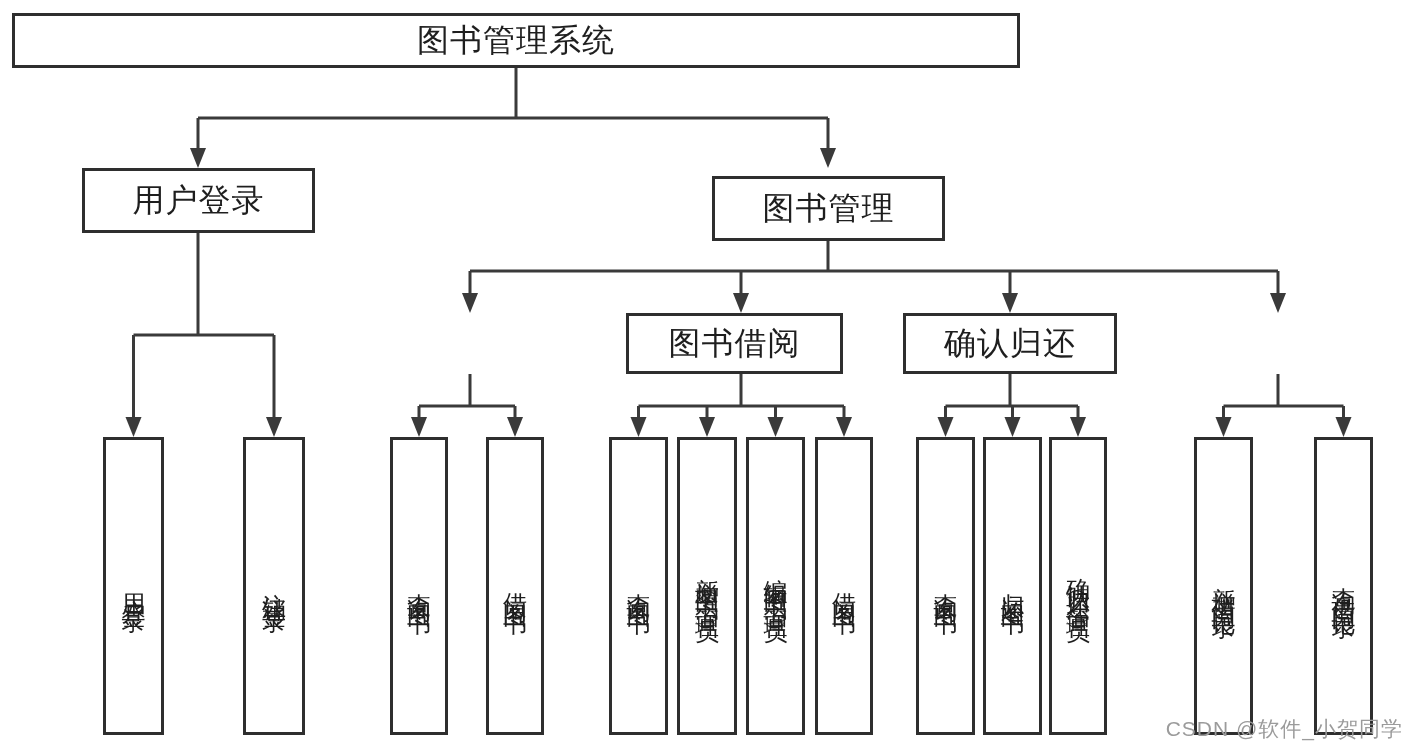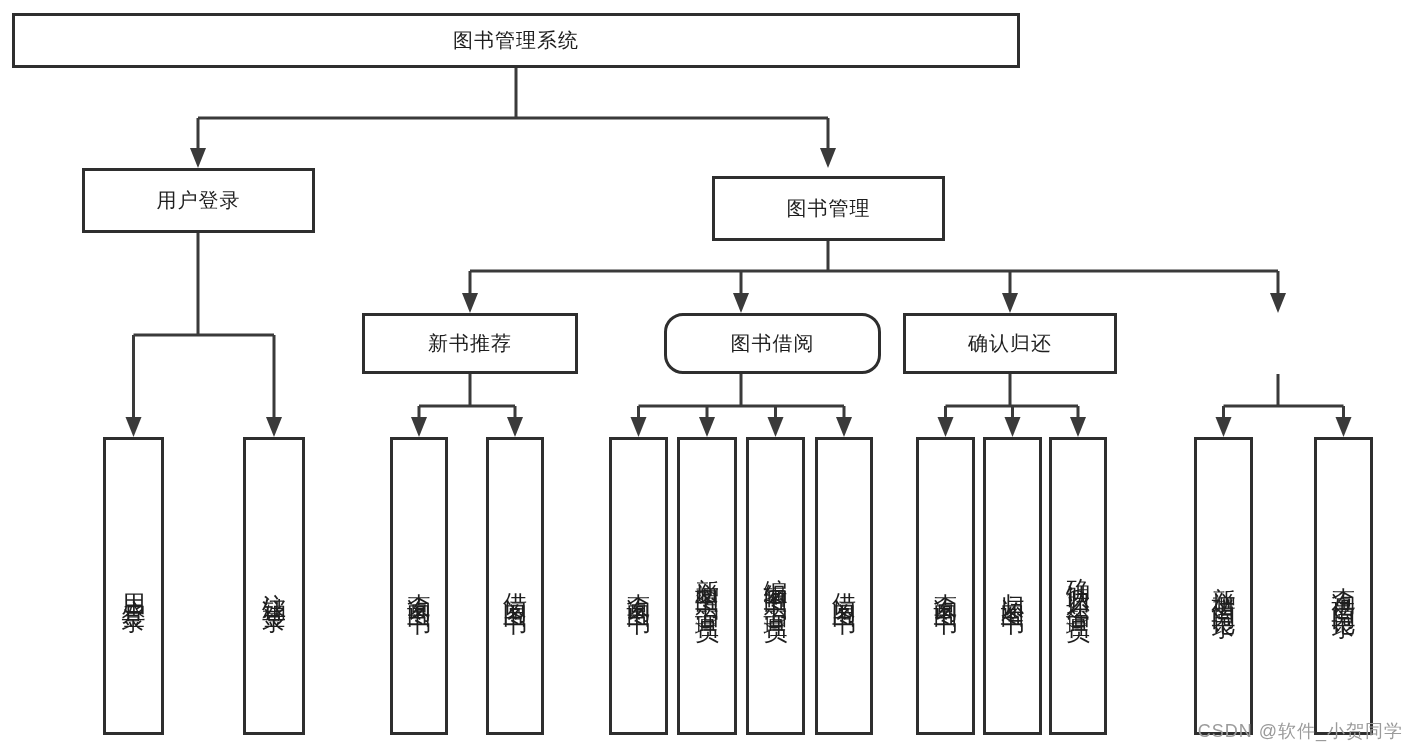--- a/index.html
+++ b/index.html
@@ -18,34 +18,34 @@
     color:var(--text);
     overflow:hidden;
   }
   .connectors{position:absolute;left:0;top:0;width:1405px;height:747px;}
   .hbox,.vbox{
     position:absolute;
     box-sizing:border-box;
     border:3px solid var(--node-border);
     background:var(--background);
     display:flex;align-items:center;justify-content:center;
-    font-size:20px;
+    font-size:32px;
     letter-spacing:1px;
     white-space:nowrap;
   }
   .vbox{
     writing-mode:vertical-rl;
     text-orientation:mixed;
     letter-spacing:6px;
     font-size:24px;
   }
   .watermark{
     position:absolute;
     right:2px;bottom:4px;
-    font-size:18px;
+    font-size:21px;
     color:var(--watermark);
     letter-spacing:1px;
     z-index:5;
   }
 </style>
 </head>
 <body>
 
 <div class="canvas">
 
@@ -78,22 +78,21 @@
       <polygon points="1215.5,417 1231.5,417 1223.5,437"></polygon>
       <polygon points="1335.5,417 1351.5,417 1343.5,437"></polygon>
     </g>
   </svg>
 
   <div class="hbox" style="left:12px;top:13px;width:1008px;height:55px;">图书管理系统</div>
 
   <div class="hbox" style="left:82px;top:168px;width:233px;height:65px;">用户登录</div>
   <div class="hbox" style="left:712px;top:176px;width:233px;height:65px;">图书管理</div>
 
-  <div class="hbox" style="left:362px;top:313px;width:216px;height:61px;">新书推荐</div>
-  <div class="hbox" style="left:664px;top:313px;width:217px;height:61px;border-radius:19px;">图书借阅</div>
+  <div class="hbox" style="left:626px;top:313px;width:217px;height:61px;">图书借阅</div>
   <div class="hbox" style="left:903px;top:313px;width:214px;height:61px;">确认归还</div>
 
   <div class="vbox" style="left:103px;top:437px;width:61px;height:298px;">用户登录</div>
   <div class="vbox" style="left:243px;top:437px;width:62px;height:298px;">注销登录</div>
 
   <div class="vbox" style="left:390px;top:437px;width:58px;height:298px;">查询图书</div>
   <div class="vbox" style="left:486px;top:437px;width:58px;height:298px;">借阅图书</div>
 
   <div class="vbox" style="left:609px;top:437px;width:59px;height:298px;">查询图书</div>
   <div class="vbox" style="left:677px;top:437px;width:60px;height:298px;">新增图书（管理员）</div>

